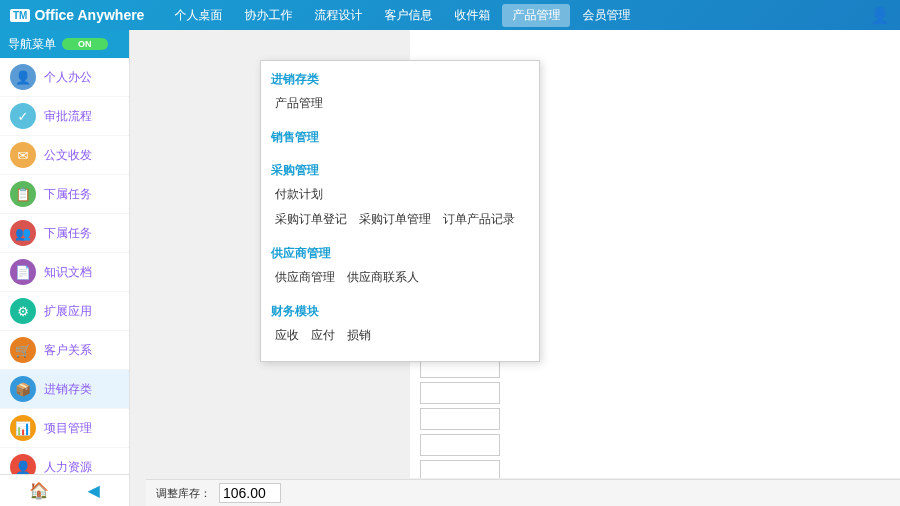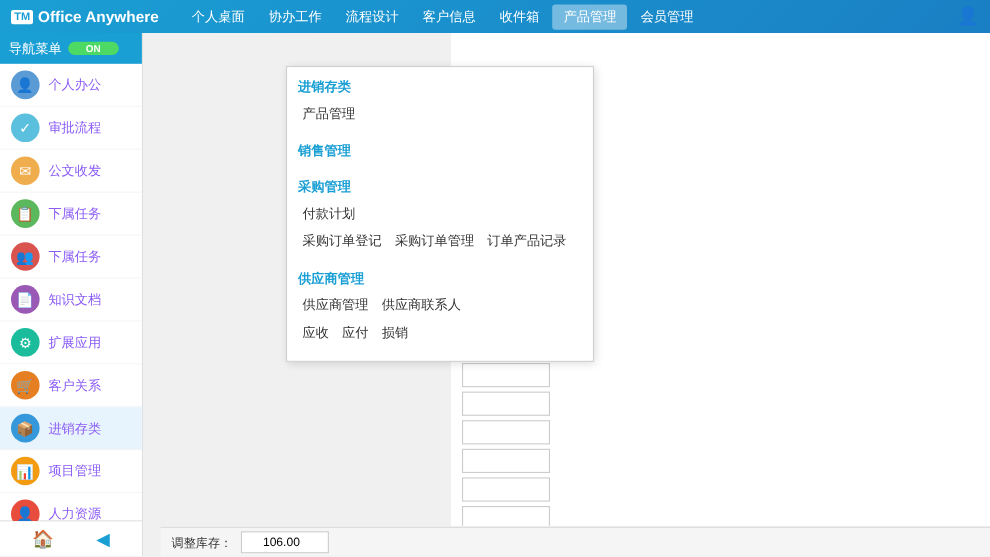--- a/index.html
+++ b/index.html
@@ -229,23 +229,23 @@
       align-items: center;
       gap: 8px;
       position: absolute;
       bottom: 0;
       left: 16px;
       right: 0;
     }
     .status-input {
       border: 1px solid #ccc;
       height: 20px;
-      padding: 1px 19px;
-      width: 80px;
-      font-size: 11px;
+      padding: 1px 3px;
+      width: 62px;
+      font-size: 14px;
     }
   </style>
 </head>
 <body>
 
 <div class="header">
   <div class="header-logo">
     <span class="header-logo-icon">TM</span>
     <span>Office Anywhere</span>
   </div>
@@ -340,20 +340,21 @@
         <span class="dropdown-link">采购订单管理</span>
         <span class="dropdown-link">订单产品记录</span>
       </div>
 
       <div class="dropdown-section-title">供应商管理</div>
       <div class="dropdown-items">
         <span class="dropdown-link">供应商管理</span>
         <span class="dropdown-link">供应商联系人</span>
       </div>
 
+      <div class="dropdown-section-title">财务模块</div>
       <div class="dropdown-items">
         <span class="dropdown-link">应收</span>
         <span class="dropdown-link">应付</span>
         <span class="dropdown-link">损销</span>
       </div>
     </div>
 
 
     <div style="position:absolute; top:0; left:280px; right:0; bottom:28px; background:white; overflow:hidden;">
 

